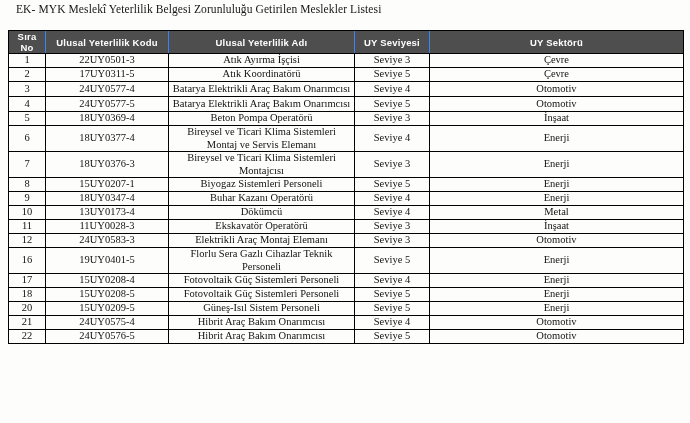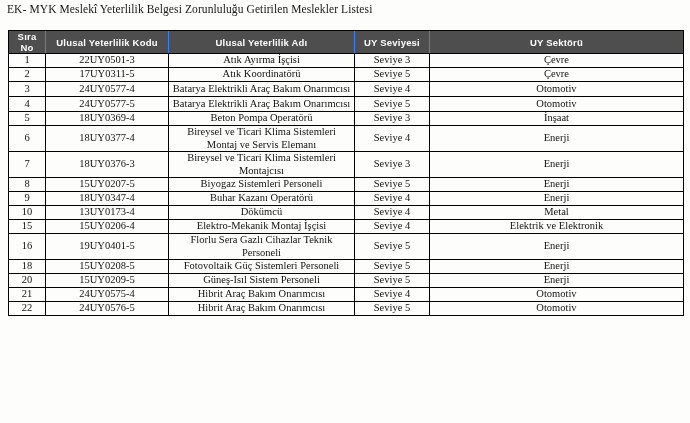--- a/index.html
+++ b/index.html
@@ -6,21 +6,21 @@
   body {
     width: 690px;
     height: 423px;
     background: #fdfdfb;
     position: relative;
     overflow: hidden;
     font-family: "Liberation Serif", "DejaVu Serif", serif;
   }
   .page-title {
     position: absolute;
-    left: 7px;
+    left: 16px;
     top: 3px;
     font-family: "Liberation Serif", "DejaVu Serif", serif;
     font-size: 11.5px;
     color: #161616;
     letter-spacing: 0.1px;
     white-space: nowrap;
   }
   table.qual-table {
     position: absolute;
     left: 8px;
@@ -131,51 +131,65 @@
       </tr>
       <tr>
         <td>7</td>
         <td>18UY0376-3</td>
         <td>Bireysel ve Ticari Klima Sistemleri Montajcısı</td>
         <td>Seviye 3</td>
         <td>Enerji</td>
       </tr>
       <tr>
         <td>8</td>
-        <td>15UY0207-5</td>
+        <td>15UY0207-1</td>
         <td>Biyogaz Sistemleri Personeli</td>
         <td>Seviye 5</td>
         <td>Enerji</td>
       </tr>
       <tr>
         <td>9</td>
         <td>18UY0347-4</td>
         <td>Buhar Kazanı Operatörü</td>
         <td>Seviye 4</td>
         <td>Enerji</td>
       </tr>
       <tr>
         <td>10</td>
         <td>13UY0173-4</td>
         <td>Dökümcü</td>
         <td>Seviye 4</td>
         <td>Metal</td>
       </tr>
       <tr>
-        <td>15</td>
-        <td>15UY0206-4</td>
-        <td>Elektro-Mekanik Montaj İşçisi</td>
-        <td>Seviye 4</td>
-        <td>Elektrik ve Elektronik</td>
+        <td>11</td>
+        <td>11UY0028-3</td>
+        <td>Ekskavatör Operatörü</td>
+        <td>Seviye 3</td>
+        <td>İnşaat</td>
+      </tr>
+      <tr>
+        <td>12</td>
+        <td>24UY0583-3</td>
+        <td>Elektrikli Araç Montaj Elemanı</td>
+        <td>Seviye 3</td>
+        <td>Otomotiv</td>
       </tr>
       <tr>
         <td>16</td>
         <td>19UY0401-5</td>
         <td>Florlu Sera Gazlı Cihazlar Teknik Personeli</td>
         <td>Seviye 5</td>
+        <td>Enerji</td>
+      </tr>
+      <tr>
+        <td>17</td>
+        <td>15UY0208-4</td>
+        <td>Fotovoltaik Güç Sistemleri Personeli</td>
+        <td>Seviye 4</td>
         <td>Enerji</td>
       </tr>
       <tr>
         <td>18</td>
         <td>15UY0208-5</td>
         <td>Fotovoltaik Güç Sistemleri Personeli</td>
         <td>Seviye 5</td>
         <td>Enerji</td>
       </tr>
       <tr>

